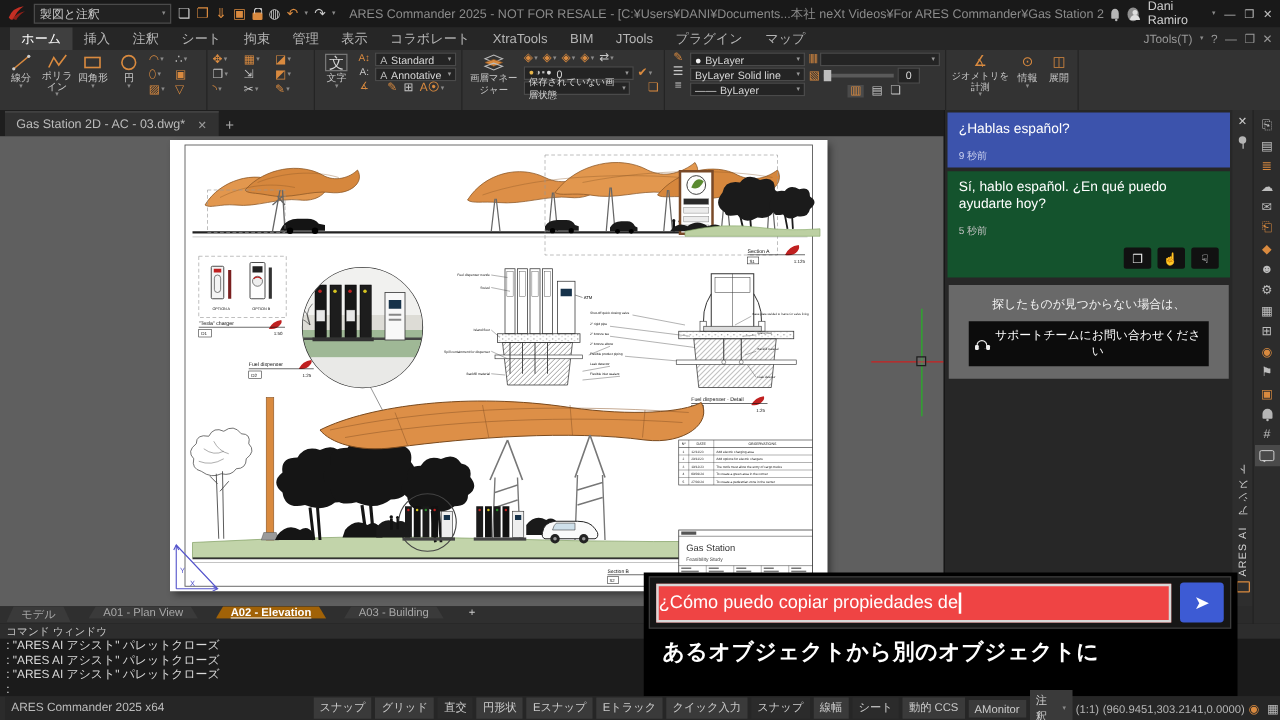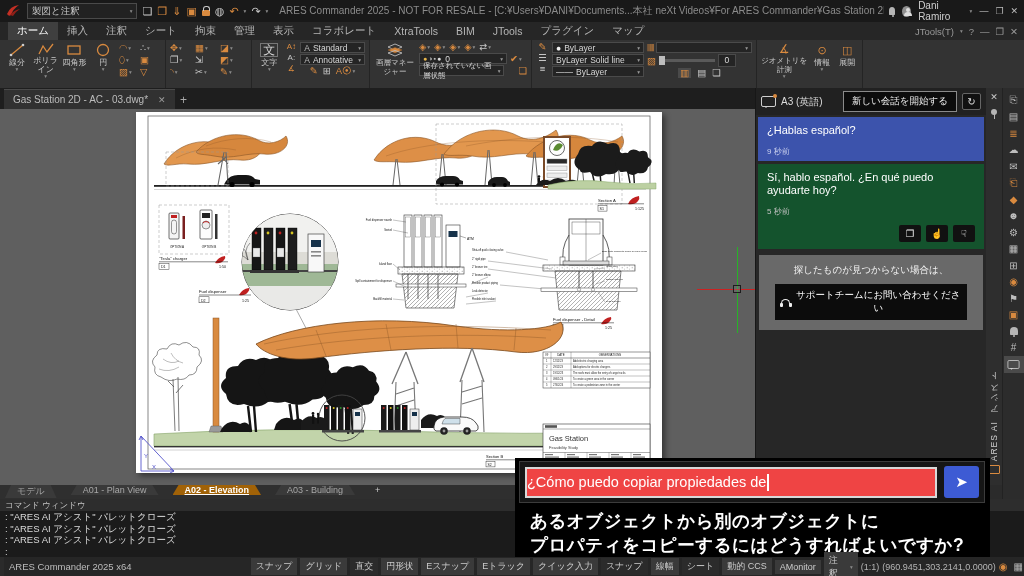--- a/index.html
+++ b/index.html
@@ -872,28 +872,20 @@
           <text x="14" y="35" font-size="6" fill="#5555cc" stroke="none">X</text>
         </g>
       </svg>
     </div>
     <div class="ch-v"></div>
     <div class="ch-h"></div>
     <div class="ch-box"></div>
   </div>
 
   <div class="ai">
-    <div class="ai-h">
-      <span class="chatico">
-          <span class="dot"></span>
-        </span>
-      <span class="ai-title">A3 (英語)</span>
-      <button class="ai-new">新しい会話を開始する</button>
-      <span class="ai-refresh">↻</span>
-    </div>
     <div class="msg user">
       <div class="mtext">¿Hablas español?</div>
       <div class="mtime">9 秒前</div>
     </div>
     <div class="msg asst">
       <div class="mtext">Sí, hablo español. ¿En qué puedo ayudarte hoy?</div>
       <div class="mtime">5 秒前</div>
       <div class="mactions">
         <span class="mbtn">❐</span>
         <span class="mbtn">☝</span>
@@ -963,21 +955,20 @@
       <div class="chatinput">
         <span>¿Cómo puedo copiar propiedades de</span>
           <span class="caret-i"></span>
       </div>
       <div class="send">
           <span>➤</span>
         </div>
     </div>
     <div class="captions">
       <div>あるオブジェクトから別のオブジェクトに</div>
-      <div>プロパティをコピーするにはどうすればよいですか?</div>
     </div>
   </div>
 
   <div class="status">
     <span class="app">ARES Commander 2025 x64</span>
     <span class="toggle">スナップ</span>
     <span class="toggle">グリッド</span>
     <span class="toggle pressed">直交</span>
     <span class="toggle">円形状</span>
     <span class="toggle">Eスナップ</span>

